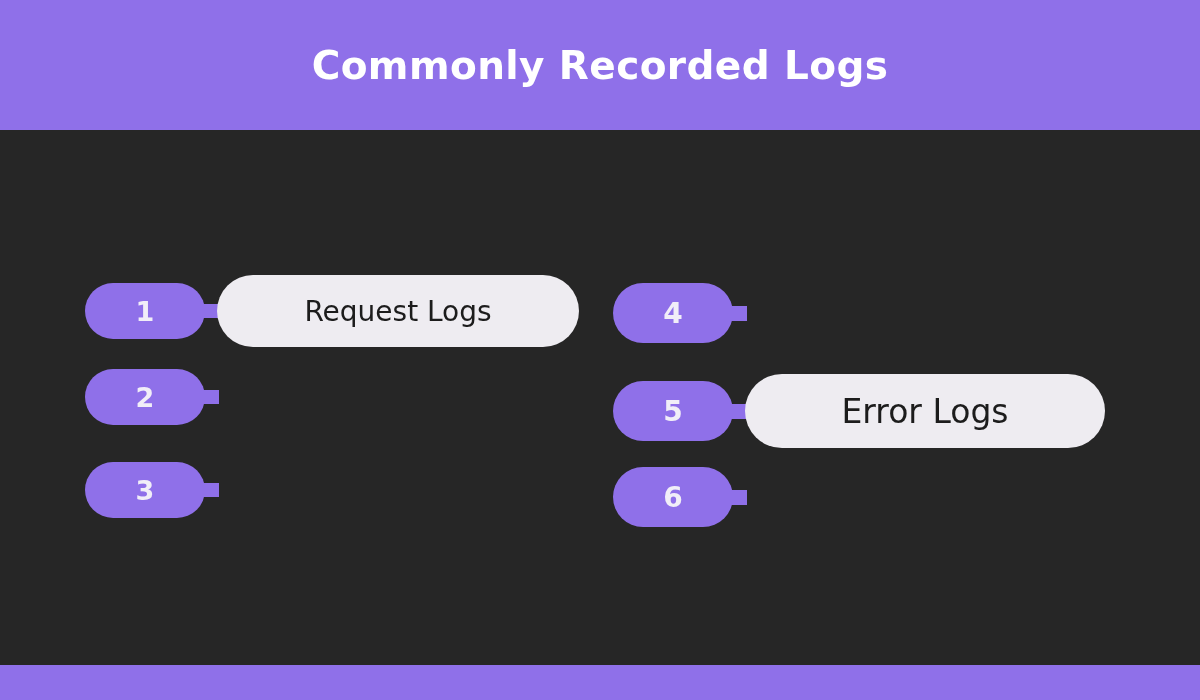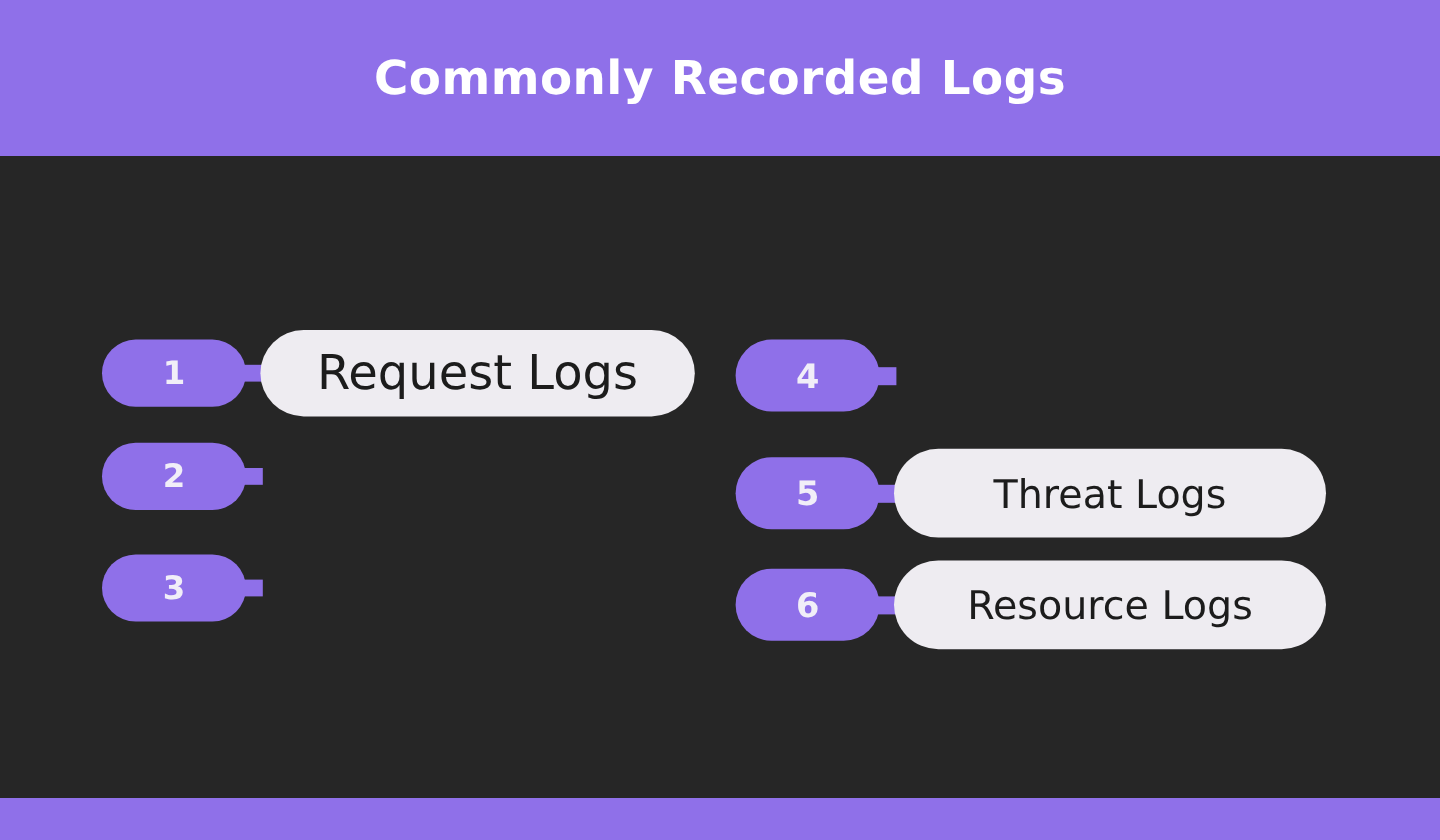--- a/index.html
+++ b/index.html
@@ -99,21 +99,21 @@
   }
   .col-left .connector {
     width: 16px;
     height: 14px;
     margin-left: -2px;
     margin-right: -2px;
   }
   .col-left .label-pill {
     width: 362px;
     height: 72px;
-    font-size: 40px;
+    font-size: 28px;
   }
   
   .col-right .num-pill {
     width: 120px;
     height: 60px;
     font-size: 28px;
   }
   .col-right .connector {
     width: 16px;
     height: 15px;
@@ -174,31 +174,28 @@
       </div>
       <div class="connector"></div>
     </div>
 
     <div class="item-row col-right row-5">
       <div class="num-pill">
         <span>5</span>
       </div>
       <div class="connector"></div>
       <div class="label-pill">
-        <span>Threat Logs</span>
+        <span>Error Logs</span>
       </div>
     </div>
 
     <div class="item-row col-right row-6">
       <div class="num-pill">
         <span>6</span>
       </div>
       <div class="connector"></div>
-      <div class="label-pill">
-        <span>Resource Logs</span>
-      </div>
     </div>
 
   </div>
 
   <div class="footer-bar"></div>
 
 </div>
 
 </body></html>

